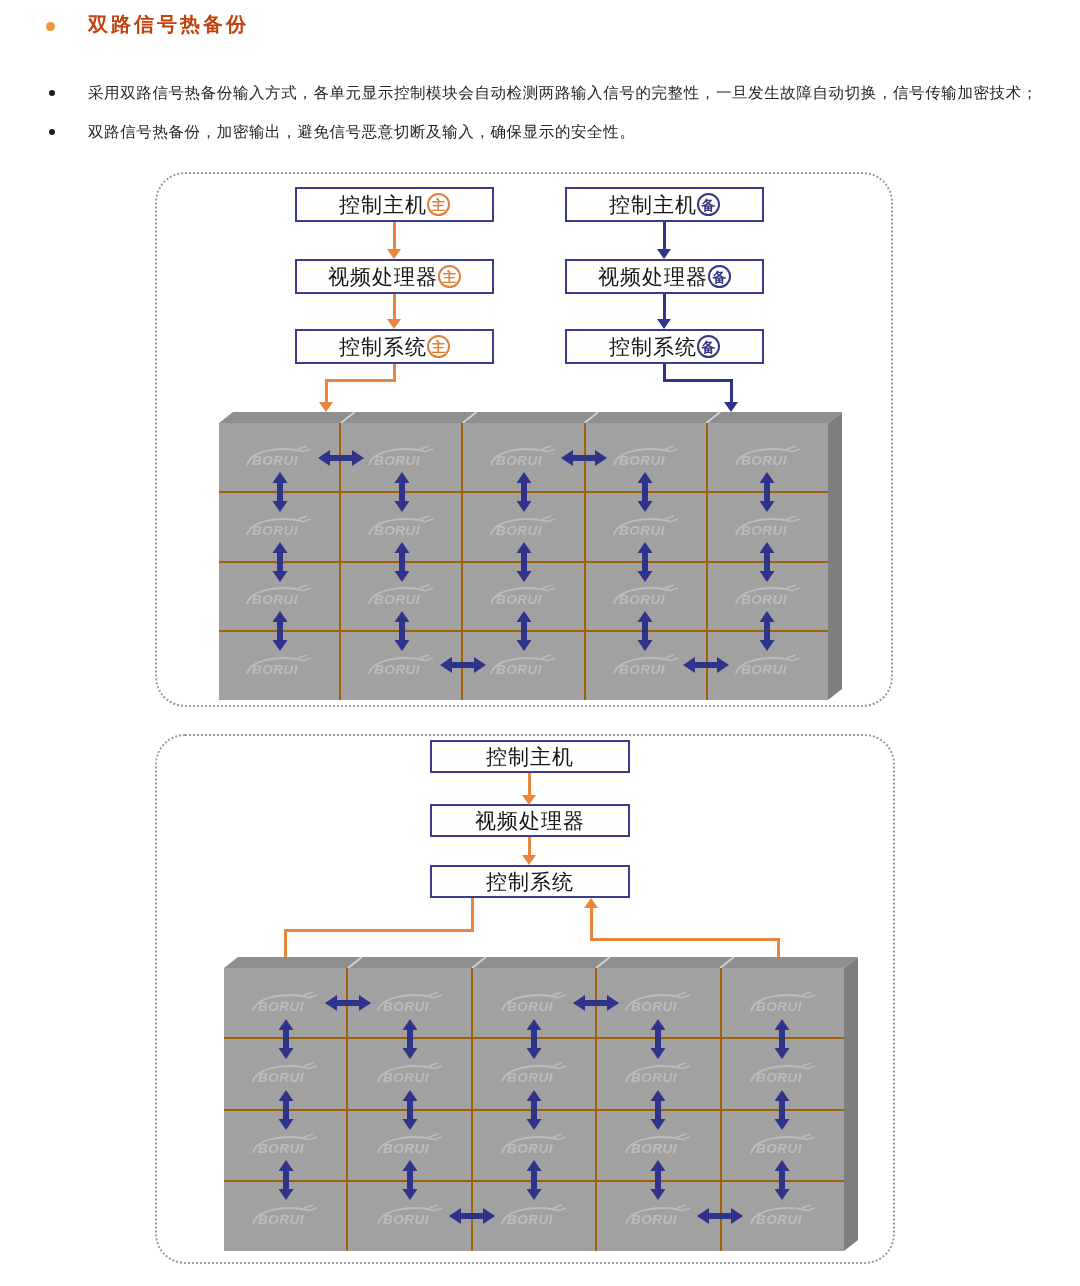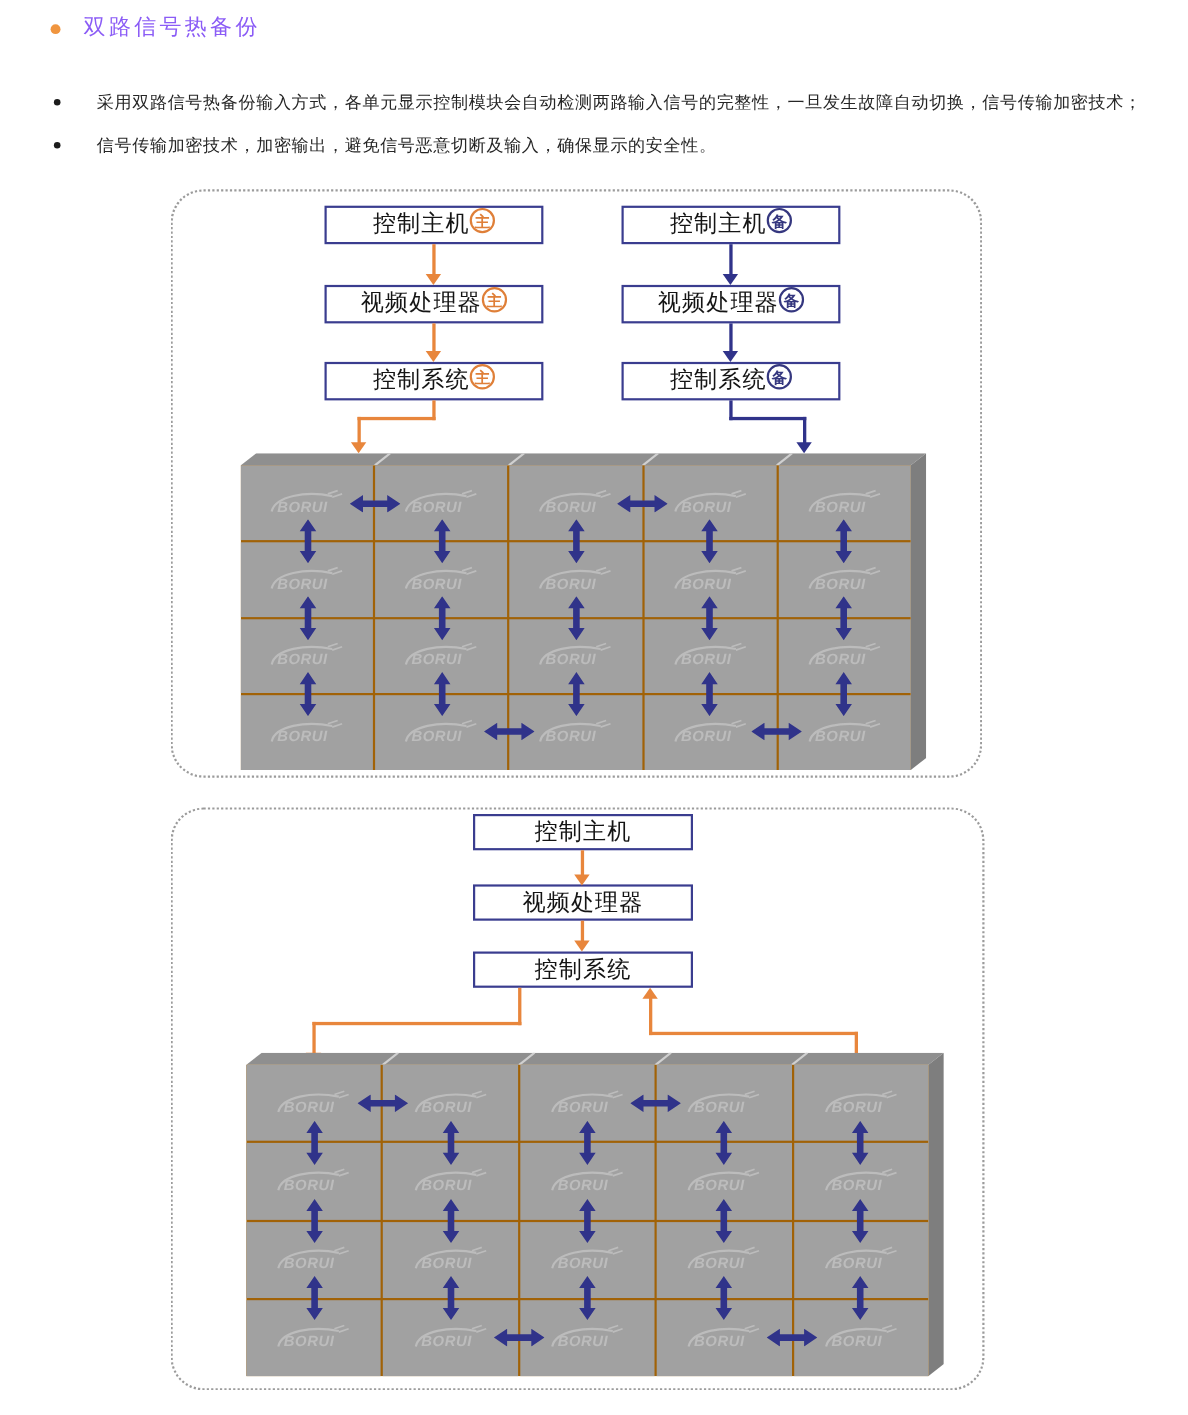--- a/index.html
+++ b/index.html
@@ -1,30 +1,30 @@
 <!DOCTYPE html>
 <html><head>
 <meta charset="utf-8">
 <style>
   html,body{margin:0;padding:0;background:#ffffff;}
   body{width:1080px;height:1286px;position:relative;overflow:hidden;
        font-family:"Liberation Sans","DejaVu Sans",sans-serif;}
 
   
   .title-dot{position:absolute;left:46px;top:22px;width:9px;height:9px;border-radius:50%;background:#F0953F;}
-  .page-title{position:absolute;left:76px;top:11px;font-size:20px;font-weight:normal;color:#8b5cf6;letter-spacing:3px;}
+  .page-title{position:absolute;left:88px;top:11px;font-size:20px;font-weight:bold;color:#c2410c;letter-spacing:3px;}
   .li-dot{position:absolute;left:49px;width:6px;height:6px;border-radius:50%;background:#1c1c1c;}
   .li-text{position:absolute;left:88px;font-size:15.5px;color:#262626;letter-spacing:0.6px;white-space:nowrap;}
 
   
   .dashed-box{position:absolute;border:2px dotted #9b9b9b;border-radius:30px;box-sizing:border-box;}
 
   
   .fbox{position:absolute;background:#ffffff;border:2px solid #3A3D8F;box-sizing:border-box;
-        display:flex;justify-content:center;gap:0;
+        display:flex;align-items:center;justify-content:center;gap:0;
         font-size:21px;color:#141414;font-weight:500;letter-spacing:1px;}
   .badge{box-sizing:border-box;width:23px;height:23px;border:2px solid currentColor;border-radius:50%;
          display:flex;align-items:center;justify-content:center;font-size:14px;font-weight:bold;
          letter-spacing:0;line-height:1;flex:0 0 auto;}
   .badge.main{color:#DF7F38;}
   .badge.bak{color:#35377F;}
 
   
   .seg{position:absolute;}
   .seg.orange{background:#E8863C;}
@@ -44,21 +44,21 @@
 </style>
 </head>
 <body>
 
 <div class="title-dot"></div>
 <div class="page-title">双路信号热备份</div>
 
 <div class="li-dot" style="top:90px"></div>
 <div class="li-text" style="top:83px">采用双路信号热备份输入方式，各单元显示控制模块会自动检测两路输入信号的完整性，一旦发生故障自动切换，信号传输加密技术；</div>
 <div class="li-dot" style="top:129px"></div>
-<div class="li-text" style="top:122px">信号传输加密技术，加密输出，避免信号恶意切断及输入，确保显示的安全性。</div>
+<div class="li-text" style="top:122px">双路信号热备份，加密输出，避免信号恶意切断及输入，确保显示的安全性。</div>
 
 <div class="dashed-box" id="c1" style="left:155px;top:172px;width:738px;height:535px">
 
   <div class="fbox" style="left:138px;top:13px;width:199px;height:35px">
     <span>控制主机</span>
     <span class="badge main">主</span>
   </div>
   <div class="fbox" style="left:138px;top:85px;width:199px;height:35px">
     <span>视频处理器</span>
     <span class="badge main">主</span>

